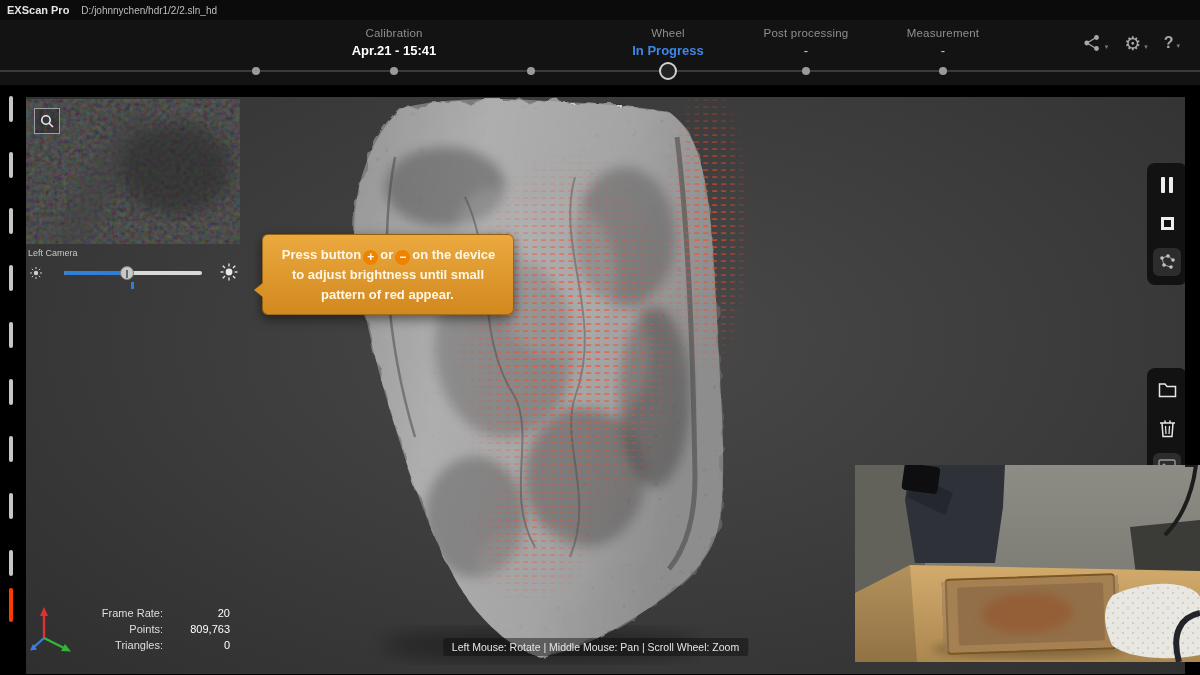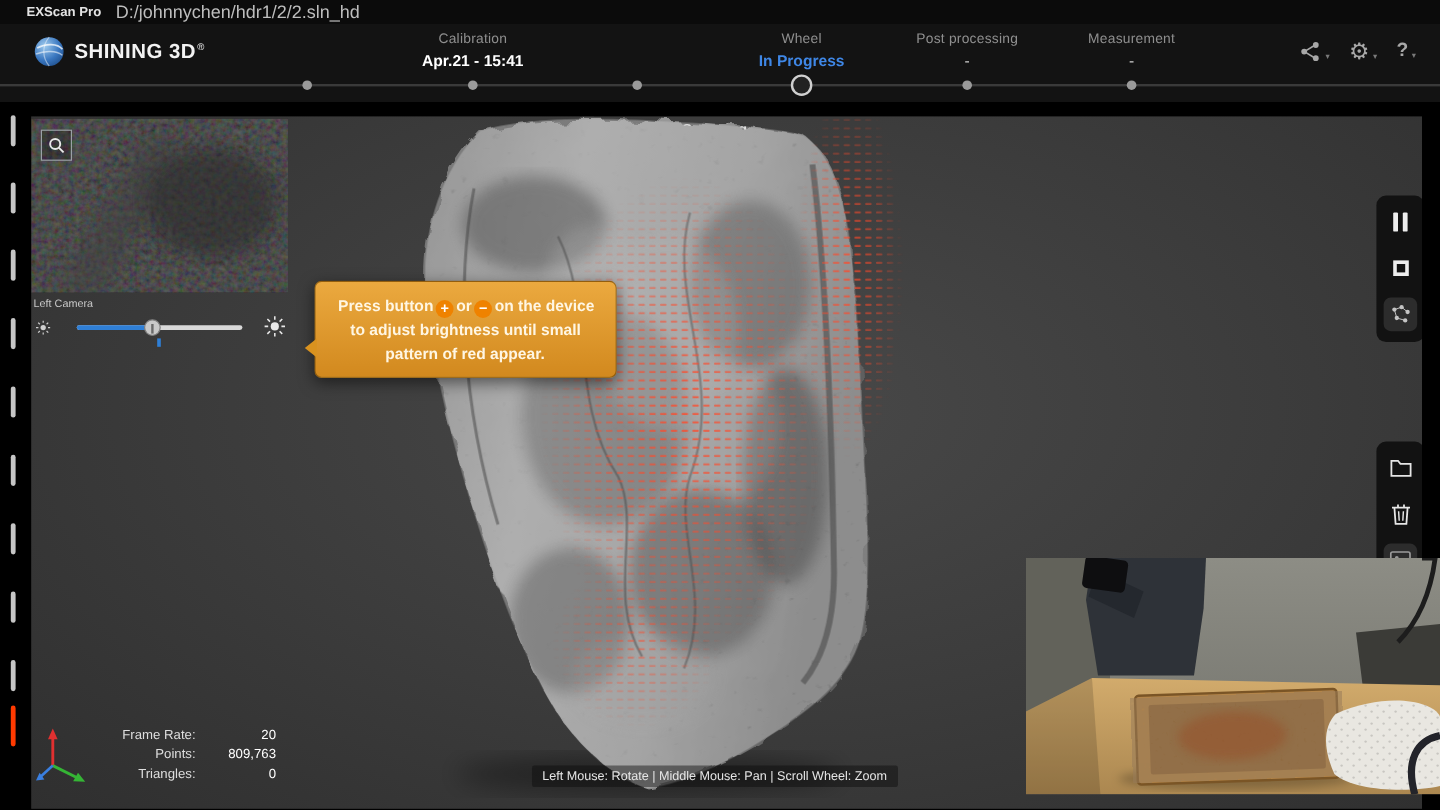--- a/index.html
+++ b/index.html
@@ -2,23 +2,23 @@
 <html><head>
 <meta charset="utf-8">
 <style>
   * { margin:0; padding:0; box-sizing:border-box; }
   html,body { background:#000; }
   .stage { position:relative; width:1200px; height:675px; background:#000; overflow:hidden;
            font-family:"Liberation Sans", sans-serif; }
 
   
   .titlebar { position:absolute; left:0; top:0; width:1200px; height:20px; background:#0b0b0b;
-              display:flex; align-items:center; padding-left:22px; gap:12px; }
+              display:flex; align-items:center; padding-left:7px; gap:12px; }
   .app-name { font-size:11px; font-weight:bold; color:#e3e3e3; }
-  .file-path { font-size:15px; color:#bdbdbd; }
+  .file-path { font-size:10px; color:#bdbdbd; }
 
   
   .navbar { position:absolute; left:0; top:20px; width:1200px; height:65px; background:#131313; }
   .brand { position:absolute; left:28px; top:10px; display:flex; align-items:center; gap:8px; }
   .brand-text { font-size:17px; font-weight:800; color:#f2f2f2; letter-spacing:.4px; }
   .brand-mark { font-size:8px; color:#f2f2f2; vertical-align:super; margin-left:1px; }
   .step { position:absolute; top:7px; transform:translateX(-50%); text-align:center; cursor:pointer; white-space:nowrap; }
   .step-label { font-size:11.5px; color:#8f8f8f; letter-spacing:.2px; }
   .step-value { font-size:13px; font-weight:bold; color:#ffffff; margin-top:4px; }
   .step.pending .step-value { color:#cfcfcf; font-weight:normal; }
@@ -106,38 +106,20 @@
 <body>
 
 <div class="stage">
 
   <div class="titlebar">
     <span class="app-name">EXScan Pro</span>
     <span class="file-path">D:/johnnychen/hdr1/2/2.sln_hd</span>
   </div>
 
   <div class="navbar">
-    <div class="brand">
-      <svg width="26" height="26" viewBox="0 0 26 26">
-        <defs>
-          <radialGradient id="logog" cx="0.35" cy="0.3" r="0.9">
-            <stop offset="0" stop-color="#9fcbee"></stop>
-              <stop offset="0.55" stop-color="#3a77c0"></stop>
-              <stop offset="1" stop-color="#16437e"></stop>
-          </radialGradient>
-        </defs>
-        <circle cx="13" cy="13" r="12" fill="url(#logog)"></circle>
-        <path d="M3,10 C10,6 20,6 24,11" stroke="rgba(255,255,255,.75)" stroke-width="1.4" fill="none"></path>
-        <path d="M2,15 C9,12 19,12 24,16" stroke="rgba(255,255,255,.55)" stroke-width="1.2" fill="none"></path>
-        <path d="M13,1 C7,8 7,18 13,25" stroke="rgba(255,255,255,.45)" stroke-width="1" fill="none"></path>
-      </svg>
-      <span>
-        <span class="brand-text">SHINING 3D</span><span class="brand-mark">®</span>
-      </span>
-    </div>
 
     <div class="step done" style="left:394px">
       <div class="step-label">Calibration</div>
       <div class="step-value">Apr.21 - 15:41</div>
     </div>
     <div class="step active" style="left:668px">
       <div class="step-label">Wheel</div>
       <div class="step-value">In Progress</div>
     </div>
     <div class="step pending" style="left:806px">

